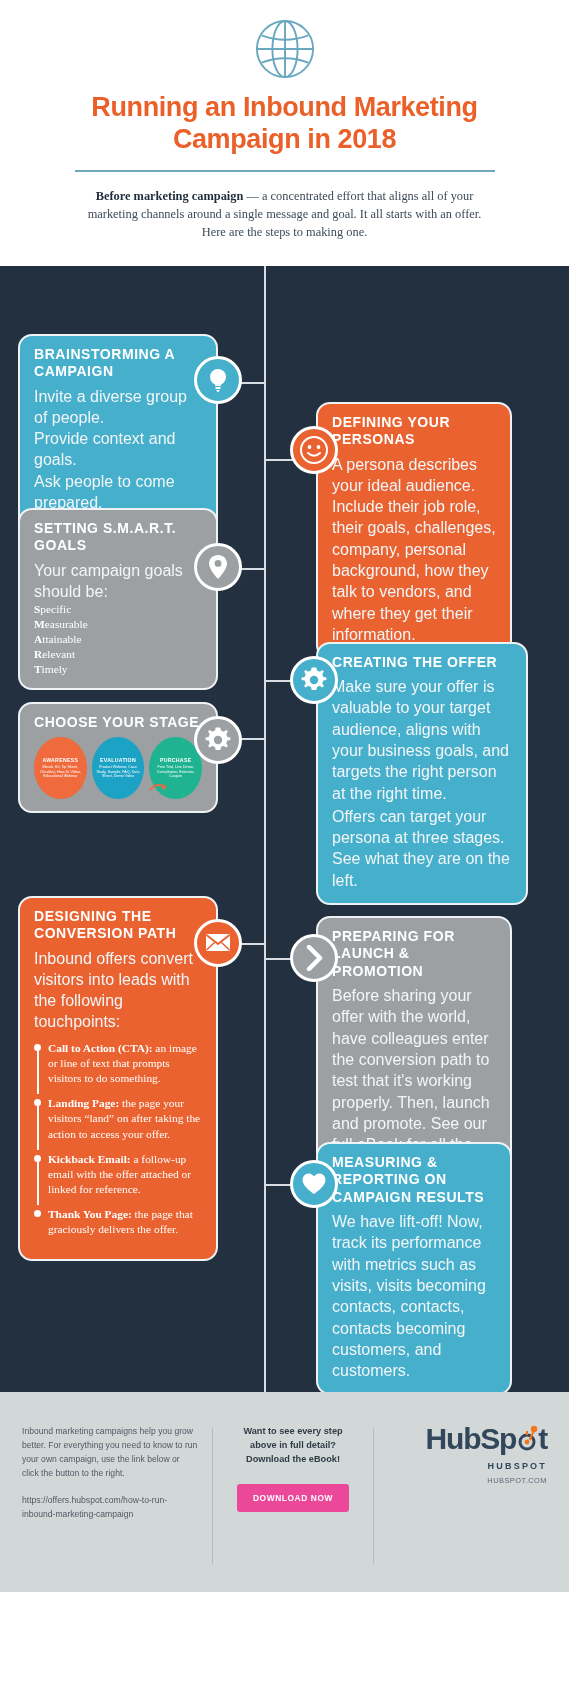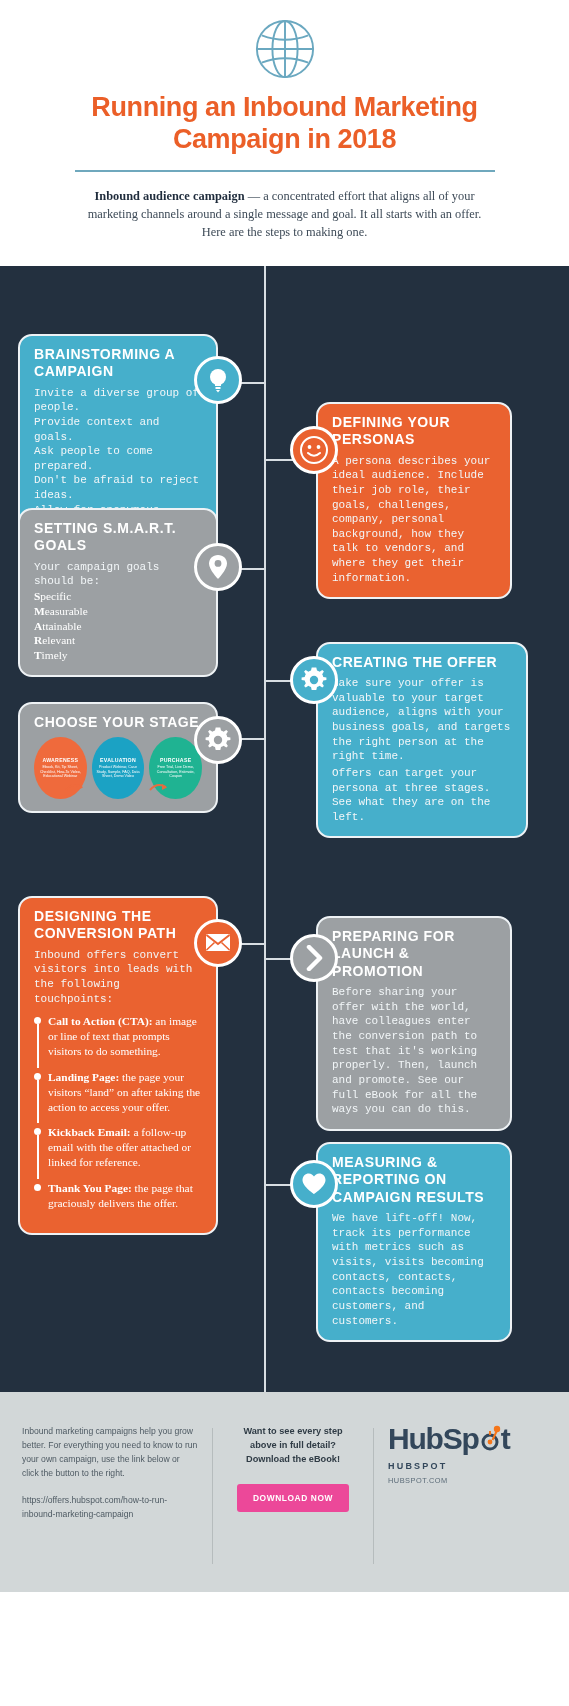--- a/index.html
+++ b/index.html
@@ -82,22 +82,22 @@
   }
   .card h3 {
     font-size: 14px;
     font-weight: bold;
     letter-spacing: 0.55px;
     line-height: 1.25;
     margin-bottom: 5px;
     color: #ffffff;
   }
   .card p, .card .line {
-    font-family: Liberation Mono, monospace;
-    font-size: 11px;
+    font-family: Liberation Sans, sans-serif;
+    font-size: 16px;
     line-height: 1.33;
     color: #f2f6f8;
   }
   .card p + p { margin-top: 2px; }
 
   .c-blue  { background: #46afcb; }
   .c-orange{ background: #ea6230; }
   .c-gray  { background: #9ca0a3; }
   .c-gray2 { background: #9ca0a3; }
 
@@ -197,21 +197,21 @@
   .footer {
     background: #d2d7d8;
     height: 200px;
     display: flex;
     align-items: flex-start;
     padding: 32px 22px 0 22px;
   }
   .f-col { position: relative; }
   .f-col-1 { width: 190px; padding-right: 14px; }
   .f-col-2 { width: 160px; padding: 0 16px; text-align: center; }
-  .f-col-3 { flex: 1; text-align: left; padding-left: 14px; }
+  .f-col-3 { flex: 1; text-align: right; padding-left: 14px; }
   .f-div {
     width: 1px;
     background: #b6bcbd;
     align-self: stretch;
     margin-top: 4px;
     margin-bottom: 28px;
   }
   .f-text {
     font-size: 8.6px;
     line-height: 1.65;
@@ -277,21 +277,21 @@
       <ellipse cx="32" cy="32" rx="13" ry="29" fill="none" stroke="#6aa8c0" stroke-width="2"></ellipse>
       <line x1="32" y1="3" x2="32" y2="61" stroke="#6aa8c0" stroke-width="2"></line>
       <line x1="3" y1="32" x2="61" y2="32" stroke="#6aa8c0" stroke-width="2"></line>
       <path d="M8 18 Q32 27 56 18" fill="none" stroke="#6aa8c0" stroke-width="2"></path>
       <path d="M8 46 Q32 37 56 46" fill="none" stroke="#6aa8c0" stroke-width="2"></path>
     </svg>
   </div>
   <div class="main-title">Running an Inbound Marketing Campaign in 2018</div>
   <div class="title-rule"></div>
   <div class="intro">
-    <b>Inbound audience campaign</b><span> — a concentrated effort that aligns all of your marketing channels around a single message and goal. It all starts with an offer. Here are the steps to making one.</span>
+    <b>Before marketing campaign</b><span> — a concentrated effort that aligns all of your marketing channels around a single message and goal. It all starts with an offer. Here are the steps to making one.</span>
   </div>
 </div>
 
 <div class="board">
   <div class="spine"></div>
 
   <div class="stub" style="left:237px; top:116px; width:29px;"></div>
   <div class="stub" style="left:266px; top:193px; width:38px;"></div>
   <div class="stub" style="left:237px; top:302px; width:29px;"></div>
   <div class="stub" style="left:266px; top:414px; width:38px;"></div>

